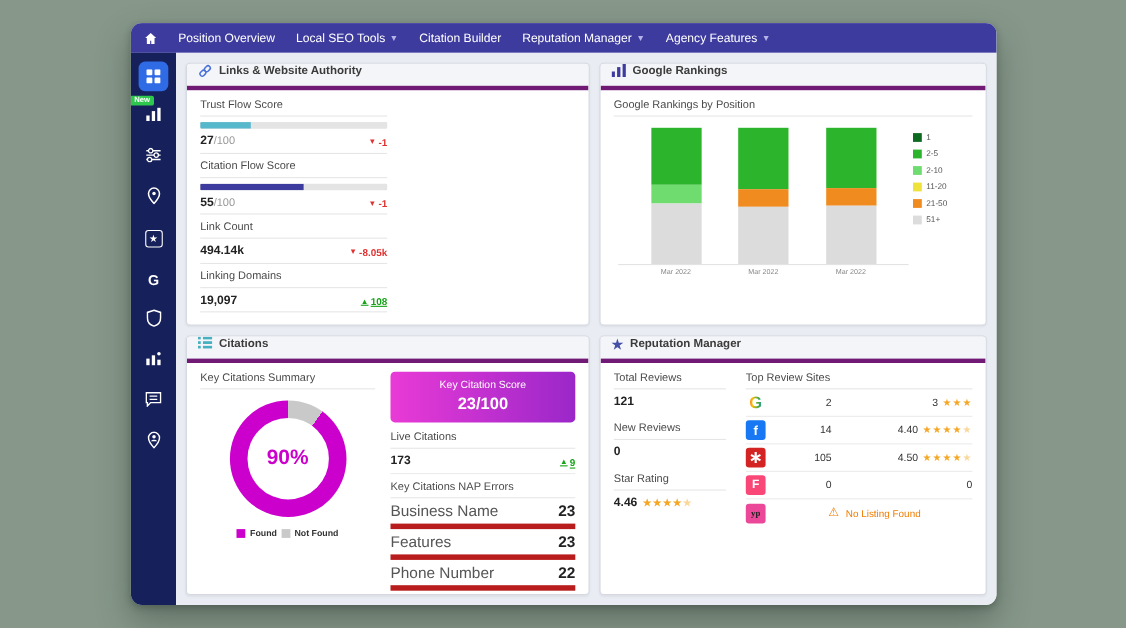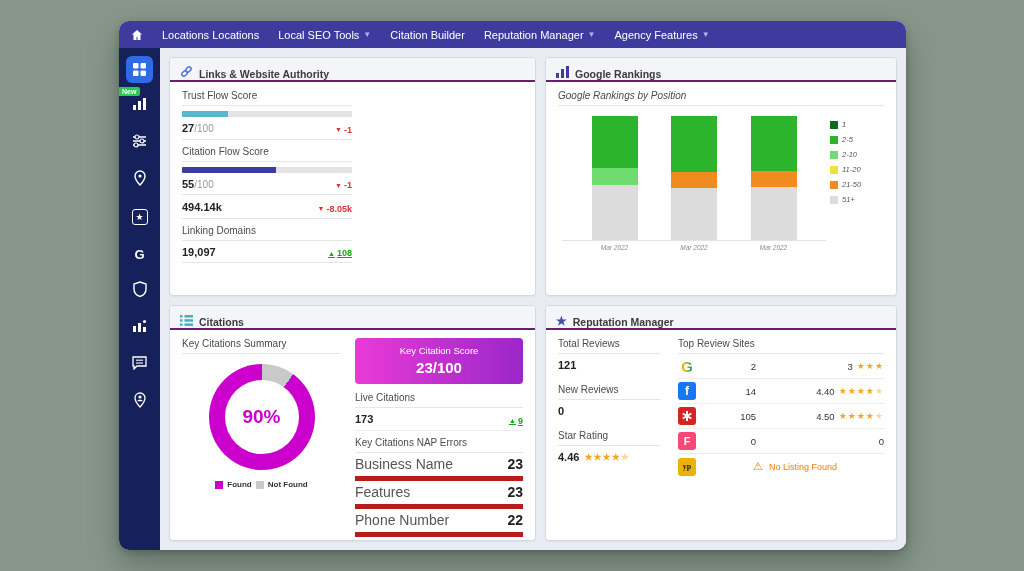--- a/index.html
+++ b/index.html
@@ -44,22 +44,22 @@
   .content {
     flex:1; background:#e9ecf2; padding:9px; min-width:0;
     display:grid; grid-template-columns:367px 1fr; grid-template-rows:239px 1fr; gap:9px;
   }
   .card {
     background:#fff; border:1px solid #d5d9e2; border-radius:4px;
     display:flex; flex-direction:column; overflow:hidden;
     box-shadow:0 1px 2px rgba(0,0,0,.05);
   }
   .card-header {
-    height:24px; flex:none; background:#f4f5f8; border-bottom:2px solid #701a75;
-    display:flex; align-items:flex-end; gap:6px; padding:0 10px;
+    height:24px; flex:none; background:#f4f5f8; border-bottom:4px solid #701a75;
+    display:flex; align-items:flex-start; gap:6px; padding:0 10px;
     font-size:10.5px; font-weight:bold; color:#3b3b3b;
   }
   .card-body { flex:1; padding:8px 12px; min-height:0; }
   .section-label { font-size:10px; color:#4a4a4a; padding-bottom:4px; border-bottom:1px solid #e6e6e6; }
   
   .donut { border-radius:50%; position:relative; }
   .donut::after { content:""; position:absolute; background:#fff; border-radius:50%; }
   .donut-center { position:absolute; inset:0; display:grid; place-items:center; z-index:1; font-weight:bold; }
   
   .links-body { display:flex; gap:16px; }
@@ -74,21 +74,21 @@
   .bar-track { height:6px; background:#e4e4e4; border-radius:1px; overflow:hidden; margin-bottom:5px; }
   .bar-fill { height:100%; }
   .value-row { display:flex; justify-content:space-between; align-items:baseline; border-bottom:1px solid #e6e6e6; padding-bottom:4px; }
   .value-main { font-size:11px; font-weight:bold; color:#222; }
   .value-max { color:#999; font-weight:normal; font-size:10px; }
   .delta { font-size:9px; font-weight:bold; display:inline-flex; align-items:center; gap:2px; }
   .delta .arrow { font-size:7px; }
   .trend-down { color:#e03131; }
   .trend-up { color:#17a317;text-decoration:underline; }
   
-  .rank-body { display:flex; flex-direction:column;font-style:italic; }
+  .rank-body { display:flex; flex-direction:column; }
   .chart-row { flex:1; display:flex; margin-top:10px; }
   .chart-plot { flex:1; display:flex; justify-content:space-evenly; align-items:flex-start; position:relative; }
   .chart-plot::after { content:""; position:absolute; left:4px; right:4px; top:124px; border-bottom:1px solid #e3e3e3; }
   .bar-col { display:flex; flex-direction:column; align-items:center; }
   .bar-stack { width:46px; height:124px; display:flex; flex-direction:column; overflow:hidden; }
   .bar-label { font-size:6.5px; color:#8a8a8a; margin-top:4px; }
   .chart-legend { width:54px; flex:none; display:flex; flex-direction:column; gap:6px; padding-top:4px; }
   .legend-item { display:flex; align-items:center; gap:4px; font-size:7.5px; color:#555; }
   .legend-swatch { width:8px; height:8px; flex:none; }
   
@@ -115,37 +115,37 @@
   .star-part { opacity:.45; }
   .rep-right { flex:1; min-width:0; }
   .site-row { display:grid; grid-template-columns:28px 1fr 96px; align-items:center; border-bottom:1px solid #ececec; min-height:25px; padding:2px 0; }
   .site-count { font-size:9.5px; color:#333; text-align:right; padding-right:32px; }
   .site-rating { display:flex; justify-content:flex-end; align-items:center; gap:4px; font-size:9.5px; color:#333; }
   .site-icon { width:18px; height:18px; border-radius:3px; display:grid; place-items:center; font-weight:bold; }
   .icon-google { background:transparent; font-size:15px; background-image:linear-gradient(90deg,#ea4335,#fbbc05,#34a853,#4285f4); -webkit-background-clip:text; background-clip:text; color:transparent; }
   .icon-facebook { background:#1877f2; color:#fff; font-size:12px; }
   .icon-yelp { background:#d32323; }
   .icon-foursquare { background:#f94877; color:#fff; font-size:11px; }
-  .icon-yp { background:#eab308; color:#222; font-size:8px;font-family:Liberation Serif, serif; }
+  .icon-yp { background:#ec4899; color:#222; font-size:8px;font-family:Liberation Serif, serif; }
   .warning-cell { grid-column:2/4; display:flex; align-items:center; justify-content:center; gap:6px; color:#f07c00; font-size:9px; }
   .warn-icon { font-size:11px; line-height:1; }
 </style>
 </head>
 <body>
 
 <div class="window">
 
   <div class="navbar">
     <span class="nav-home">
       <svg width="12" height="12" viewBox="0 0 12 12" fill="#fff">
           <path d="M6 1L1 5.5h1.5V11h3V8h1v3h3V5.5H11z"></path>
         </svg>
     </span>
     <span class="nav-item">
-      <span>Locations Locations</span>
+      <span>Position Overview</span>
     </span>
     <span class="nav-item">
       <span>Local SEO Tools</span>
       <span class="chevron">▼</span>
     </span>
     <span class="nav-item">
       <span>Citation Builder</span>
     </span>
     <span class="nav-item">
       <span>Reputation Manager</span>
@@ -281,20 +281,21 @@
                 </div>
               <div class="value-row">
                 <span class="value-main"><span>55</span><span class="value-max">/100</span></span>
                 <span class="delta trend-down">
                     <span class="arrow">▼</span>
                     <span>-1</span>
                   </span>
               </div>
             </div>
             <div class="metric">
+              <div class="section-label">Link Count</div>
               <div class="value-row">
                 <span class="value-main">494.14k</span>
                 <span class="delta trend-down">
                     <span class="arrow">▼</span>
                     <span>-8.05k</span>
                   </span>
               </div>
             </div>
             <div class="metric">
               <div class="section-label">Linking Domains</div>

